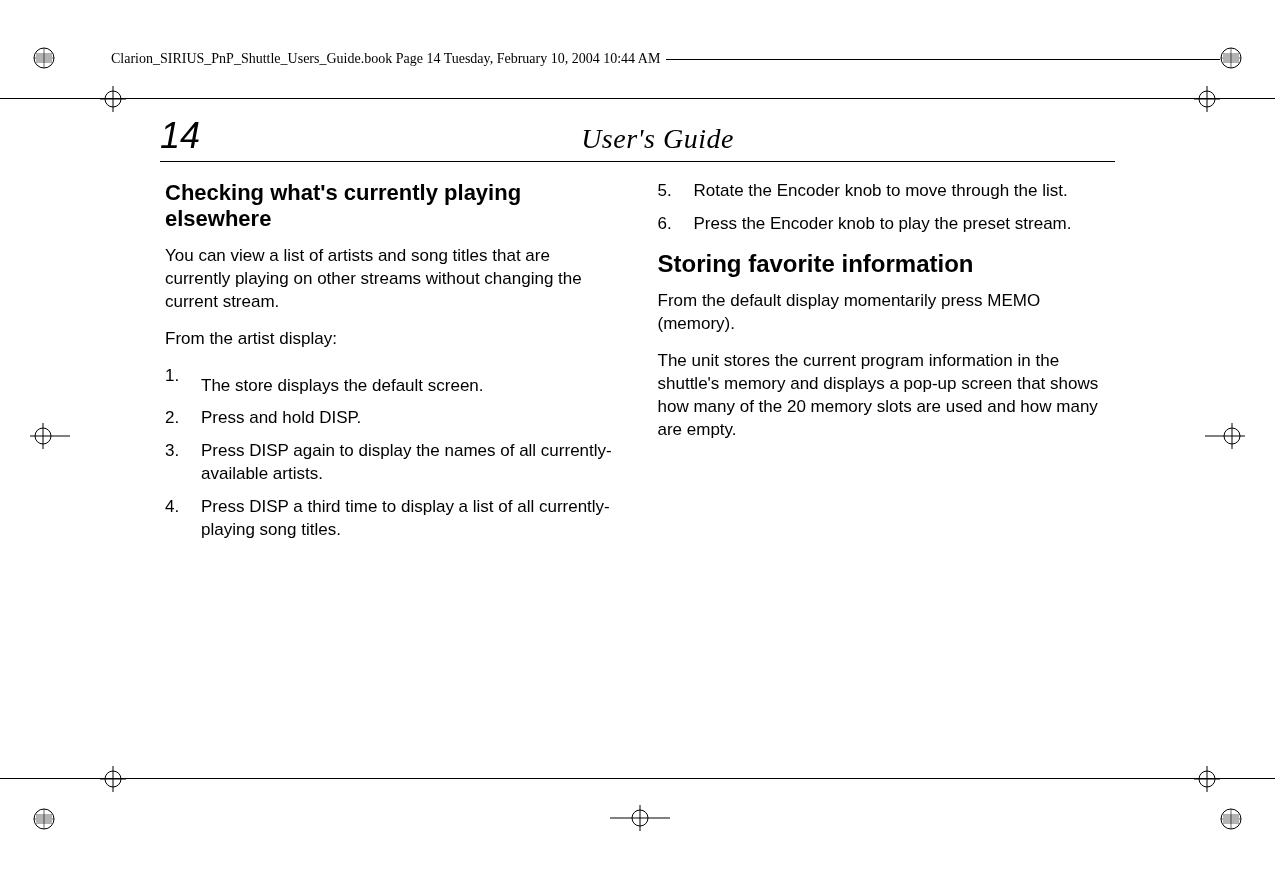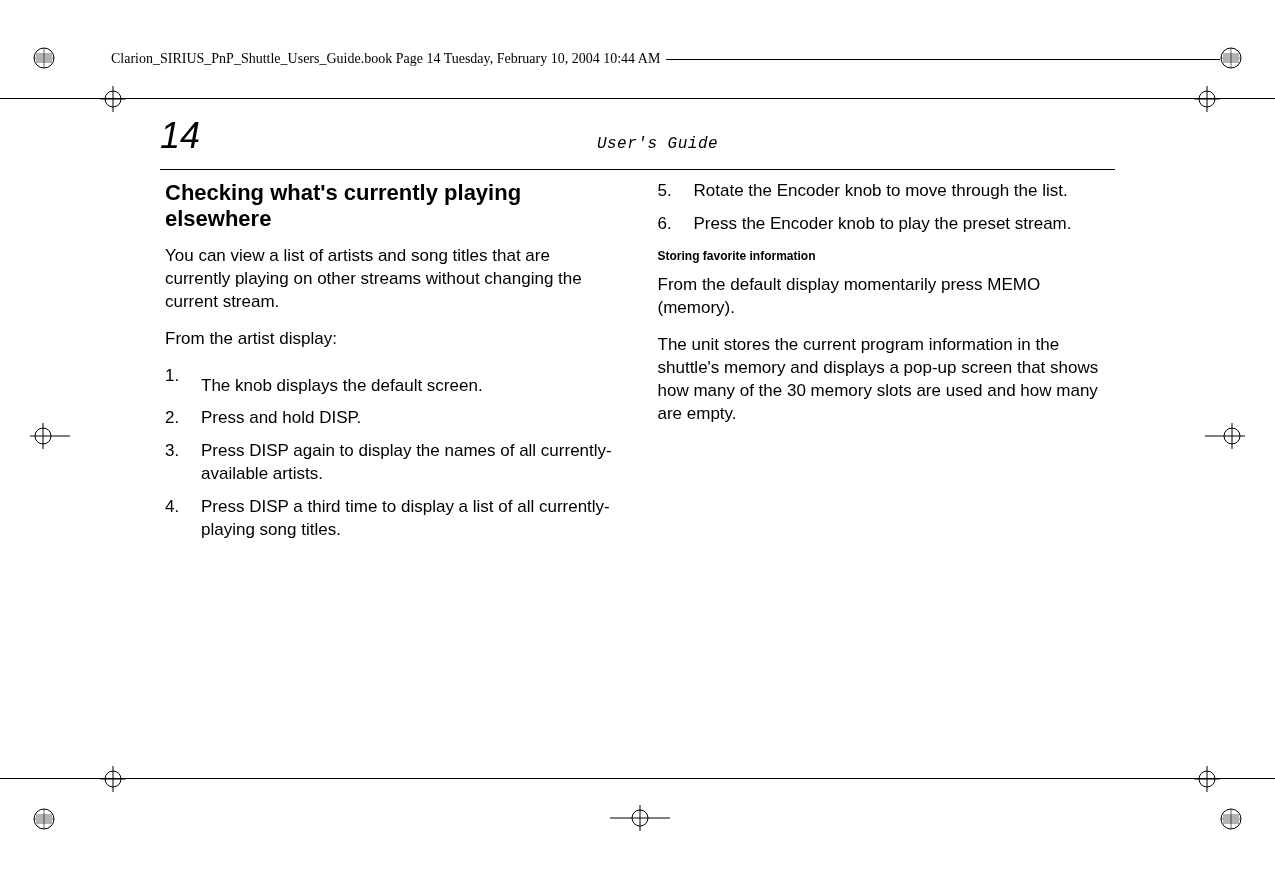--- a/index.html
+++ b/index.html
@@ -40,34 +40,34 @@
     .h-rule.top { top: 98px; }
     .h-rule.bottom { top: 778px; }
     .page-header {
       position: absolute;
       top: 115px;
       left: 160px;
       right: 160px;
       display: flex;
       align-items: baseline;
       border-bottom: 1px solid #000;
-      padding-bottom: 12px;
+      padding-bottom: 4px;
     }
     .page-number {
       font-size: 36px;
       font-style: italic;
       font-family: Arial, sans-serif;
       font-weight: normal;
     }
     .doc-title {
       flex: 1;
       text-align: center;
-      font-size: 16px;
+      font-size: 28px;
       font-style: italic;
-      font-family: Liberation Mono, monospace;
+      font-family: Liberation Serif, serif;
       letter-spacing: 0.5px;
     }
     .columns {
       position: absolute;
       top: 180px;
       left: 165px;
       right: 165px;
       display: flex;
       gap: 40px;
     }
@@ -76,21 +76,21 @@
       font-size: 17px;
       line-height: 1.35;
     }
     .h2 {
       font-size: 22px;
       font-weight: bold;
       margin-bottom: 12px;
       line-height: 1.2;
     }
     .h3 {
-      font-size: 12px;
+      font-size: 24px;
       font-weight: bold;
       margin-top: 12px;
       margin-bottom: 10px;
     }
     .para { margin-bottom: 14px; }
     .list { margin-bottom: 10px; }
     .list-item {
       display: flex;
       margin-bottom: 10px;
     }
@@ -205,21 +205,21 @@
 
 <div class="columns">
   <div class="col">
     <div class="h2">Checking what's currently playing elsewhere</div>
     <div class="para">You can view a list of artists and song titles that are currently playing on other streams without changing the current stream.</div>
     <div class="para">From the artist display:</div>
     <div class="list">
       <div class="list-item">
         <div class="list-num">1.</div>
         <div class="list-body">
-          <div class="sub-para">The knob displays the default screen.</div>
+          <div class="sub-para">The store displays the default screen.</div>
         </div>
       </div>
       <div class="list-item">
         <div class="list-num">2.</div>
         <div class="list-body">
           <div>Press and hold DISP.</div>
         </div>
       </div>
       <div class="list-item">
         <div class="list-num">3.</div>
@@ -246,15 +246,15 @@
       </div>
       <div class="list-item">
         <div class="list-num">6.</div>
         <div class="list-body">
           <div>Press the Encoder knob to play the preset stream.</div>
         </div>
       </div>
     </div>
     <div class="h3">Storing favorite information</div>
     <div class="para">From the default display momentarily press MEMO (memory).</div>
-    <div class="para">The unit stores the current program information in the shuttle's memory and displays a pop-up screen that shows how many of the 30 memory slots are used and how many are empty.</div>
+    <div class="para">The unit stores the current program information in the shuttle's memory and displays a pop-up screen that shows how many of the 20 memory slots are used and how many are empty.</div>
   </div>
 </div>
 
 </body></html>

